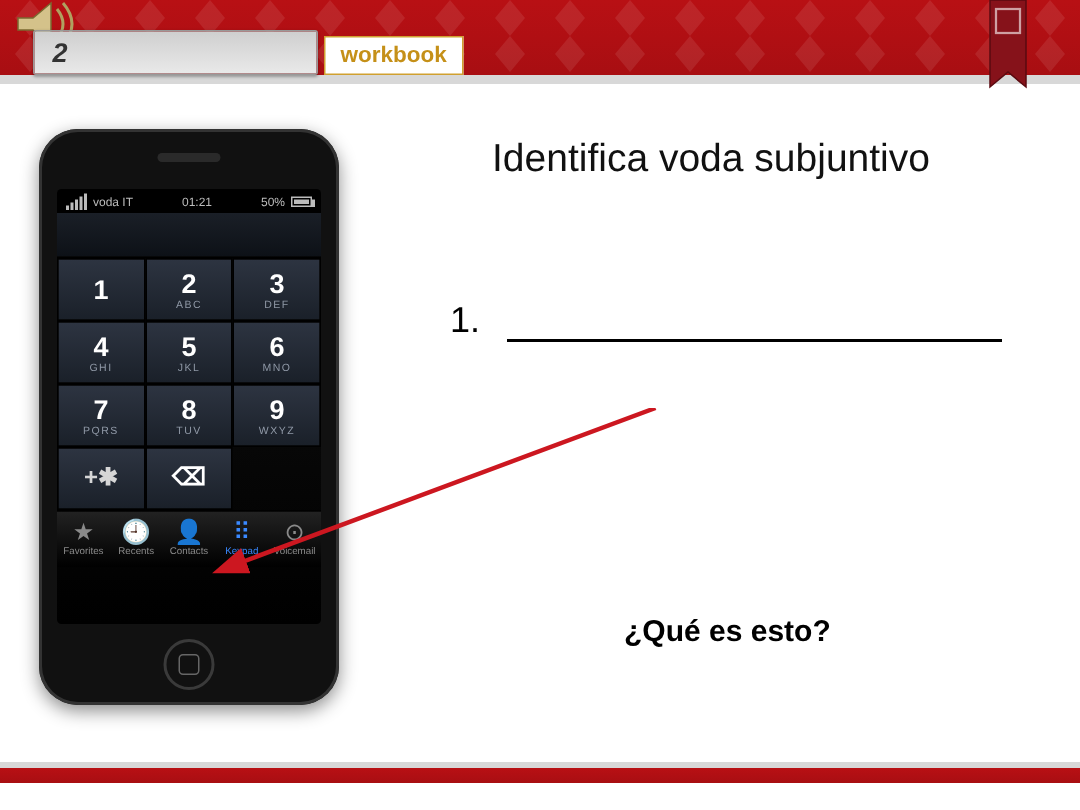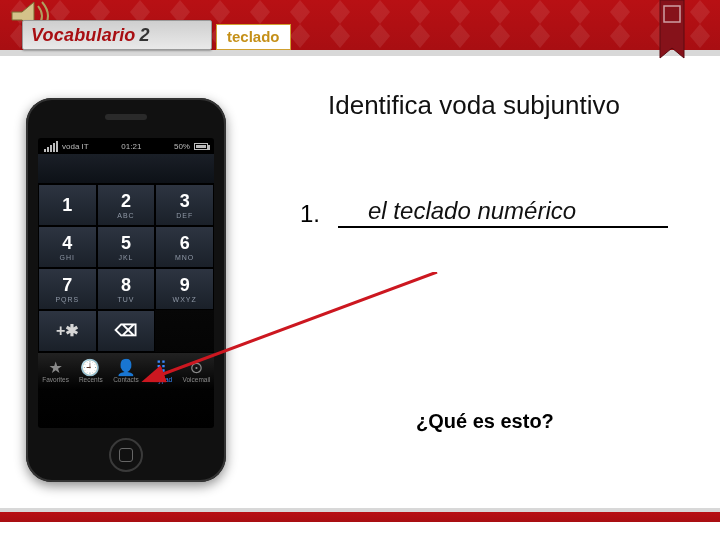--- a/index.html
+++ b/index.html
@@ -16,21 +16,21 @@
   .vocab-plate { position: absolute; top: 20px; left: 22px; width: 190px; height: 30px; background: linear-gradient(#cfcfcf,#e9e9e9); border: 1px solid #999; border-radius: 2px; display: flex; align-items: center; padding-left: 8px; box-shadow: 0 1px 2px rgba(0,0,0,.3); }
   .vocab-title { color: #a80e12; font-style: italic; font-weight: 700; font-size: 18px; letter-spacing: .2px; }
   .vocab-num { color: #333; font-style: italic; font-weight: 700; font-size: 18px; margin-left: 4px; }
 
   .workbook-tab { position: absolute; top: 24px; left: 216px; background: #fff; border: 1px solid #d0a030; padding: 3px 10px 4px; font-size: 15px; font-weight: 700; color: #c59018; }
 
   .bookmark { position: absolute; top: 0; right: 34px; width: 28px; height: 66px; }
   .bookmark svg { width: 100%; height: 100%; }
 
   
-  .phone { position: absolute; left: 26px; top: 86px; width: 200px; height: 384px; background: #111; border-radius: 26px; box-shadow: 0 4px 12px rgba(0,0,0,.45), inset 0 0 0 2px #333; margin-top: 12px; }
+  .phone { position: absolute; left: 26px; top: 86px; width: 200px; height: 384px; background: #111; border-radius: 26px; box-shadow: 0 4px 12px rgba(0,0,0,.45), inset 0 0 0 2px #333; }
   .phone .earpiece { position: absolute; top: 16px; left: 50%; width: 42px; height: 6px; background: #2a2a2a; border-radius: 3px; transform: translateX(-50%); }
   .phone .home { position: absolute; bottom: 10px; left: 50%; width: 34px; height: 34px; border: 2px solid #3a3a3a; border-radius: 50%; transform: translateX(-50%); }
   .phone .home::after { content: ""; position: absolute; top: 50%; left: 50%; width: 12px; height: 12px; border: 1px solid #666; border-radius: 3px; transform: translate(-50%,-50%); }
   .screen { position: absolute; top: 40px; left: 12px; right: 12px; bottom: 54px; background: #000; border-radius: 3px; overflow: hidden; background-image: linear-gradient(180deg,#111,#000); }
 
   .statusbar { height: 16px; background: #000; color: #bcbcbc; font-size: 8px; display: flex; align-items: center; justify-content: space-between; padding: 0 6px; }
   .statusbar .sb-left, .statusbar .sb-right { display: flex; align-items: center; gap: 4px; }
   .sig-bars { display: inline-flex; gap: 1px; align-items: flex-end; }
   .sig-bars i { width: 2px; background: #bcbcbc; display: inline-block; }
   .sig-bars i:nth-child(1){height:3px}.sig-bars i:nth-child(2){height:5px}.sig-bars i:nth-child(3){height:7px}.sig-bars i:nth-child(4){height:9px}.sig-bars i:nth-child(5){height:11px}
@@ -87,26 +87,25 @@
 
 <div class="speaker-icon">
   <svg width="54" height="44" viewBox="0 0 54 44">
     <path d="M6 18 h10 l12 -10 v28 l-12 -10 H6 z" fill="#d4c28a" stroke="#7a6a30" stroke-width="1"></path>
     <path d="M32 12 q8 10 0 20" fill="none" stroke="#b0a060" stroke-width="2"></path>
     <path d="M36 8 q12 14 0 28" fill="none" stroke="#b0a060" stroke-width="2"></path>
   </svg>
 </div>
 
 <div class="vocab-plate">
-  <span class="vocab-title">Vocabulario</span>
   <span class="vocab-num">2</span>
 </div>
 
 <div class="workbook-tab">
-  <span>teclado</span>
+  <span>workbook</span>
 </div>
 
 <div class="bookmark">
   <svg viewBox="0 0 28 66">
     <path d="M2 0 h24 v58 l-12 -10 l-12 10 Z" fill="#86121a" stroke="#5a0a10"></path>
     <rect x="6" y="6" width="16" height="16" fill="none" stroke="rgba(255,255,255,.6)" stroke-width="1.5"></rect>
   </svg>
 </div>
 
 <div class="phone">
@@ -200,21 +199,20 @@
       </div>
   </div>
   <div class="home"></div>
 </div>
 
 <div class="instruction">Identifica voda subjuntivo</div>
 
 <div class="qline">
   <div class="qnum">1.</div>
   <div class="answerwrap">
-    <div class="answer">el teclado numérico</div>
     <div class="answer-underline"></div>
   </div>
 </div>
 
 <svg class="pointer-line" viewBox="0 0 320 160">
   <defs>
     <marker id="arrowhead" markerWidth="10" markerHeight="10" refX="6" refY="3" orient="auto">
       <path d="M0,0 L8,3 L0,6 Z" fill="#cc1720"></path>
     </marker>
   </defs>

